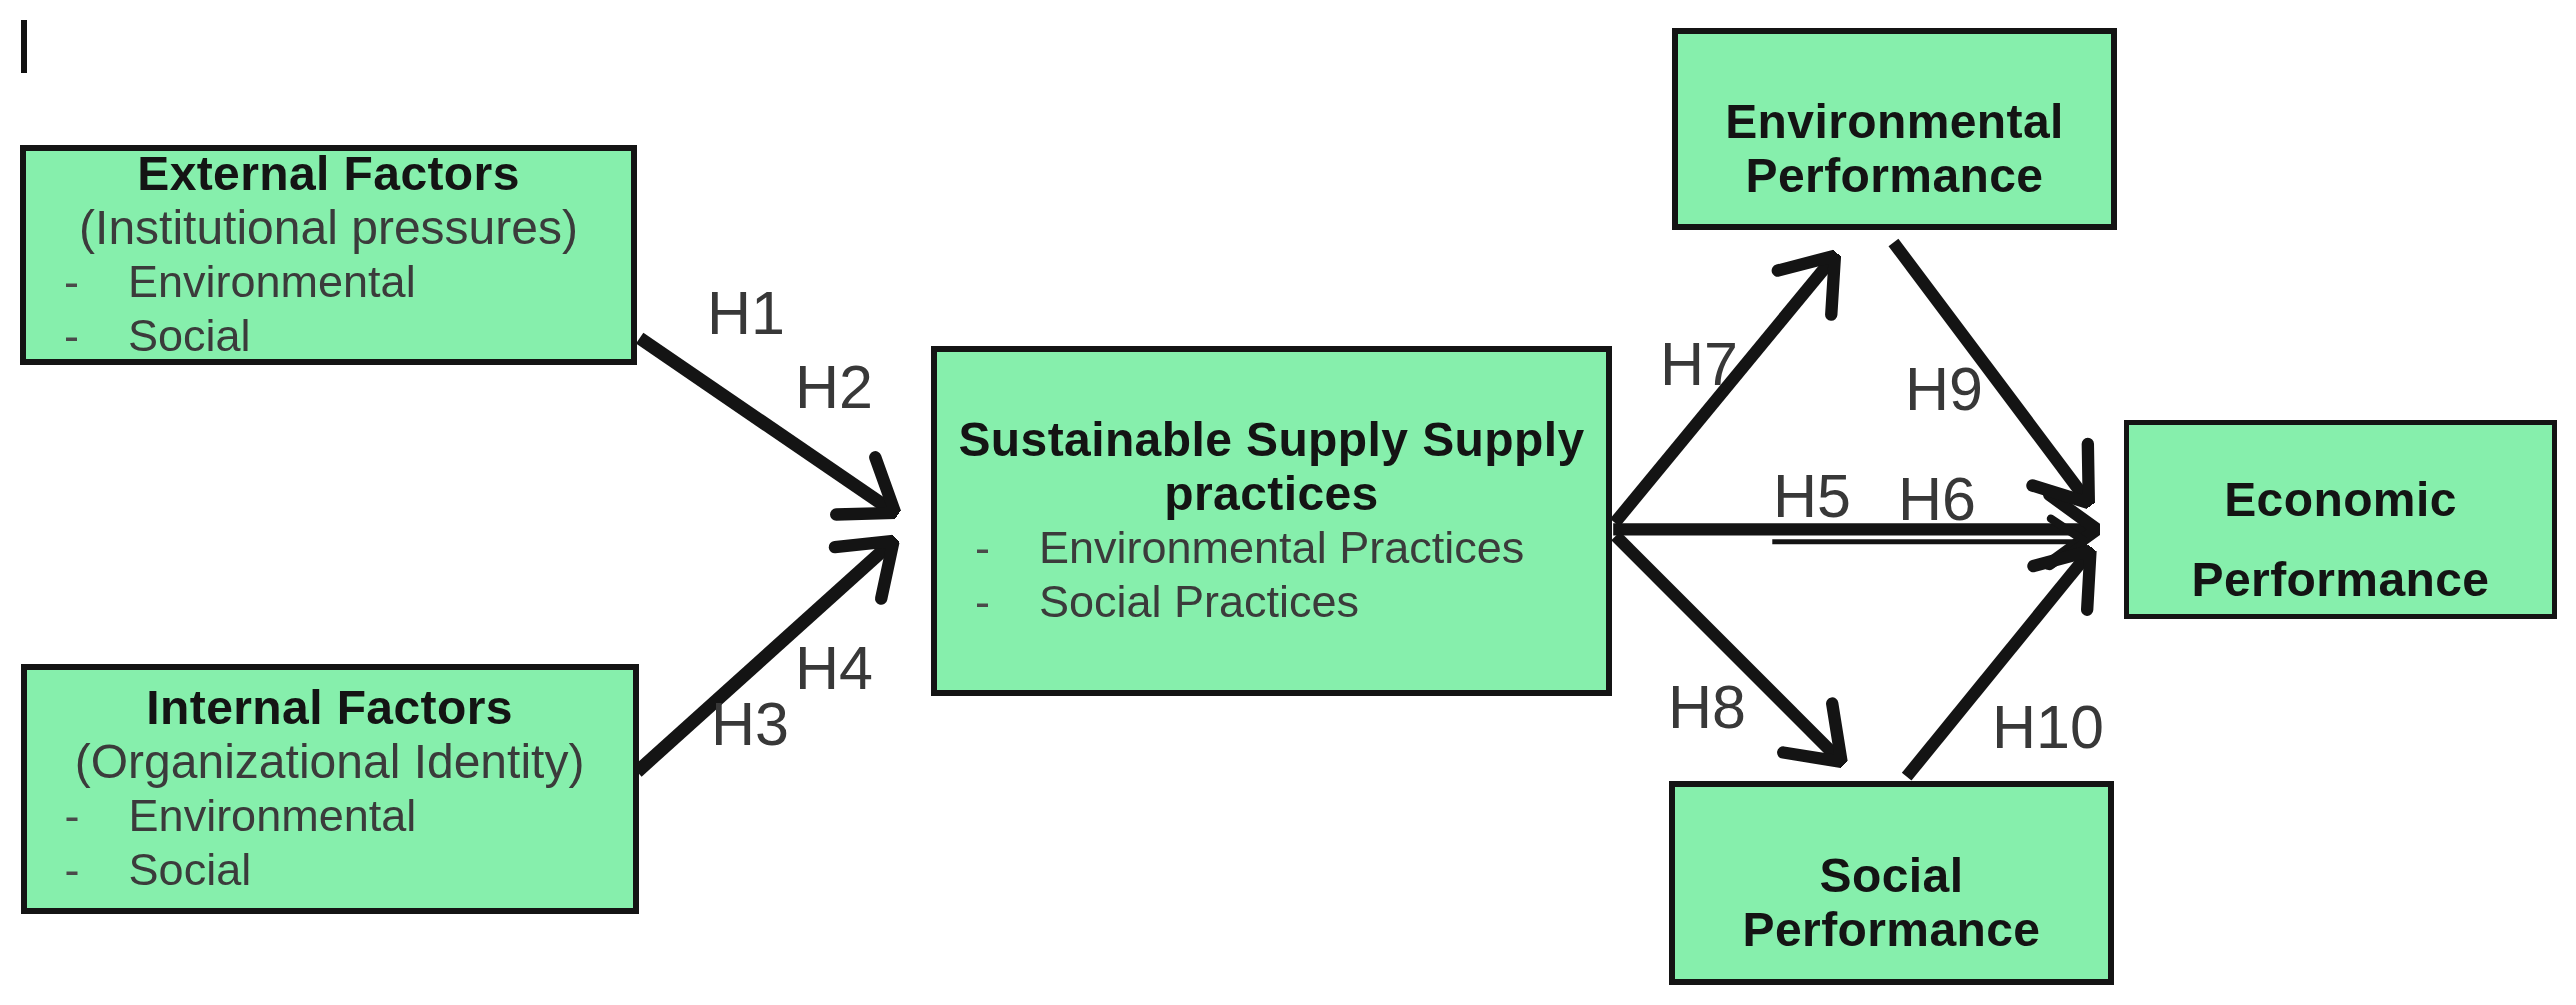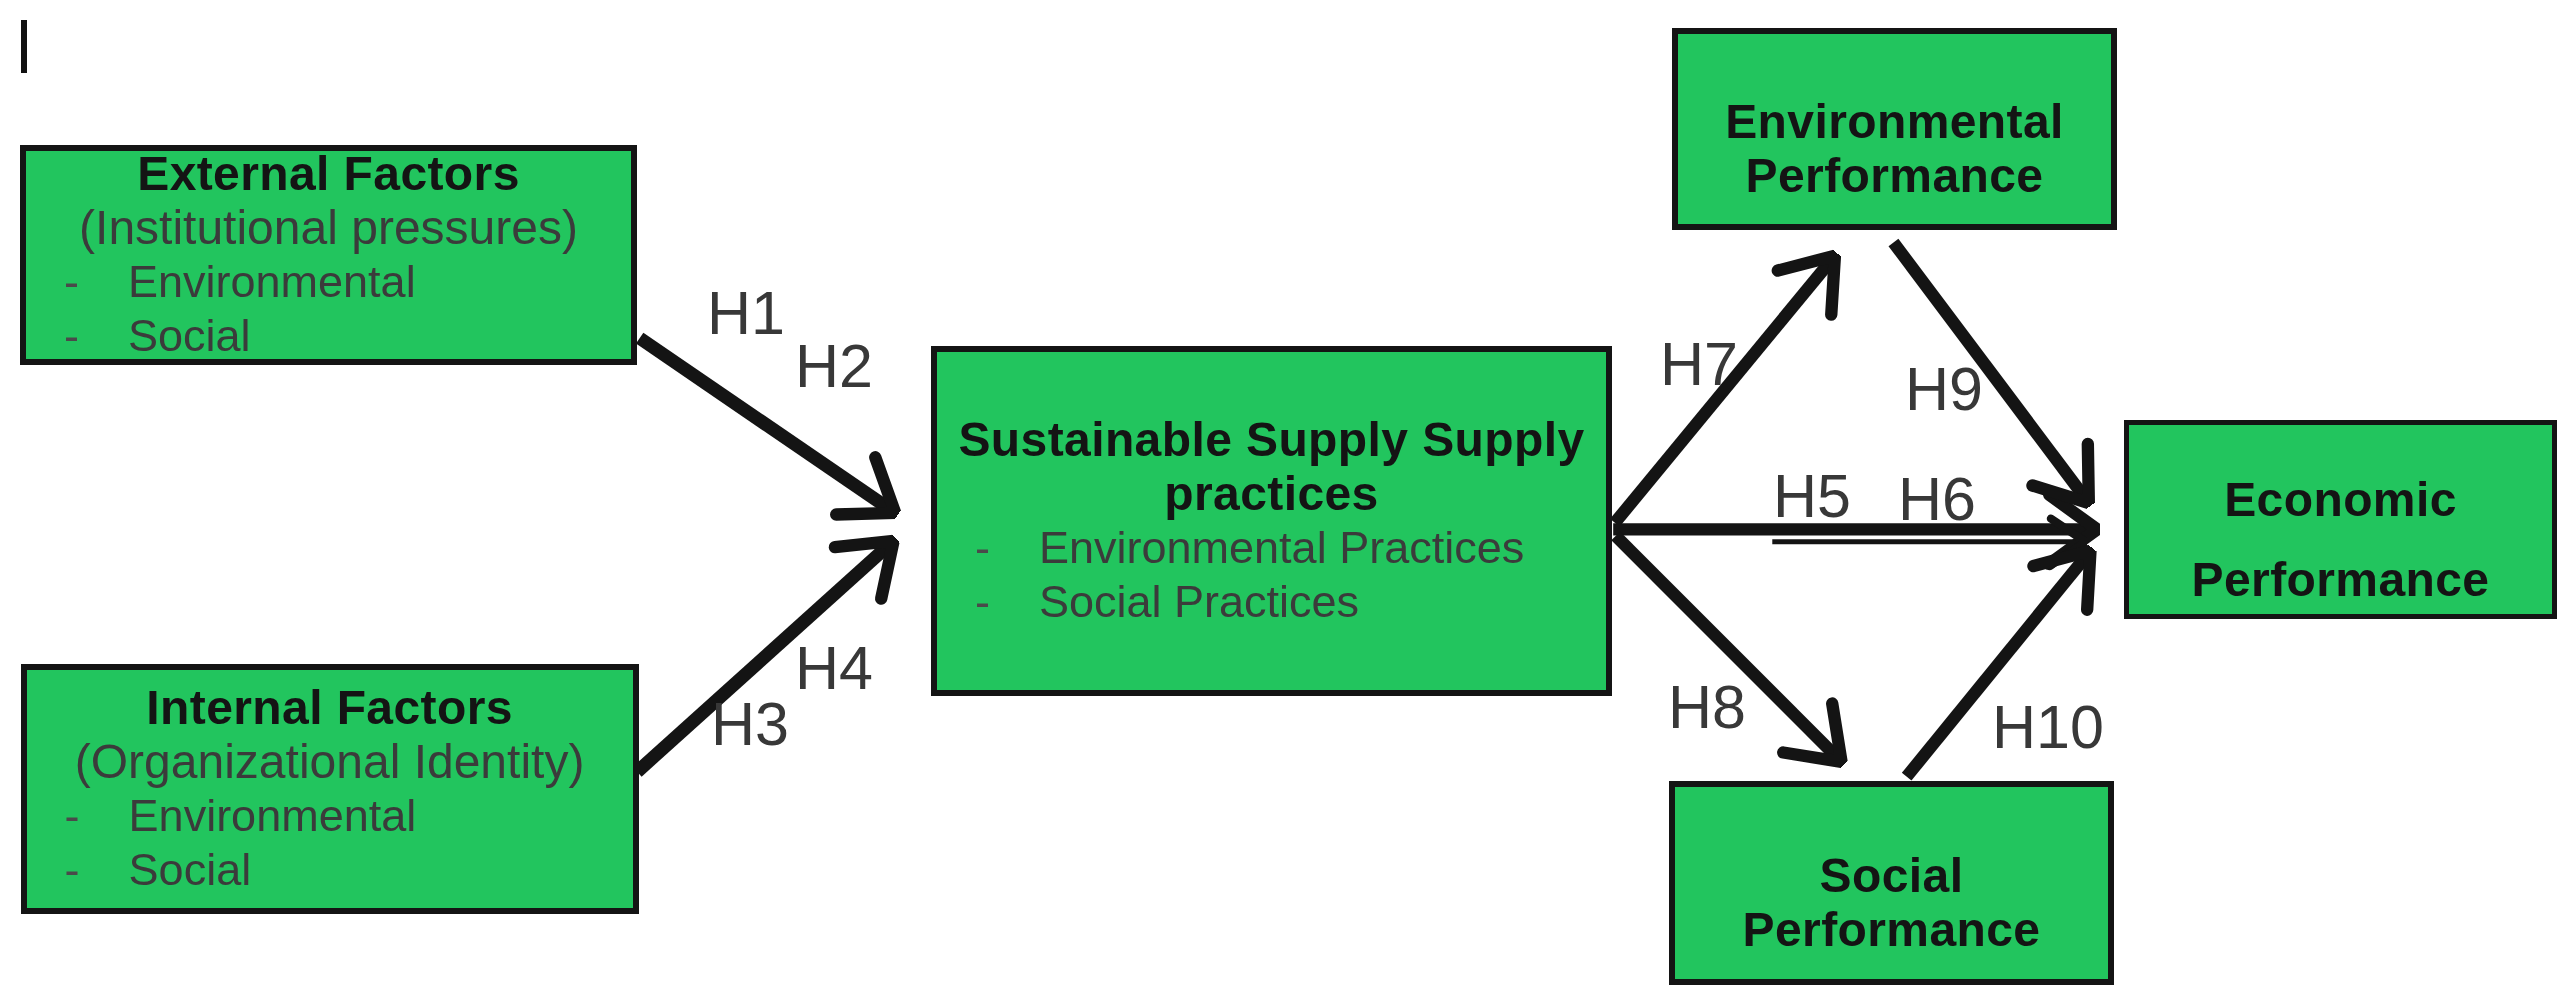--- a/index.html
+++ b/index.html
@@ -6,21 +6,21 @@
   .canvas{
     position:relative;
     width:2576px;height:1006px;
     background:#ffffff;
     font-family:"Liberation Sans", sans-serif;
     overflow:hidden;
   }
   .arrow-layer{position:absolute;left:0;top:0;width:2576px;height:1006px;}
   .node{
     position:absolute;
-    background:#22c55e;
+    background:#86efac;
     border:6.6px solid #141414;
     box-sizing:border-box;
     display:flex;flex-direction:column;
     align-items:center;justify-content:center;
     text-align:center;
   }
   .node .title{
     font-weight:700;font-size:48px;line-height:54px;
     color:#141414;letter-spacing:0.4px;white-space:nowrap;
   }
@@ -122,21 +122,21 @@
     <div class="title">Social</div>
     <div class="title">Performance</div>
   </div>
 
   <div class="node shift-down" style="left:2124px;top:420px;width:433px;height:199px;border-width:5.8px;gap:26px;">
     <div class="title">Economic</div>
     <div class="title">Performance</div>
   </div>
 
   <div class="hlabel" style="left:746px;top:313px;">H1</div>
-  <div class="hlabel" style="left:834px;top:366px;">H2</div>
+  <div class="hlabel" style="left:834px;top:387px;">H2</div>
   <div class="hlabel" style="left:750px;top:724px;">H3</div>
   <div class="hlabel" style="left:834px;top:668px;">H4</div>
   <div class="hlabel" style="left:1812px;top:496px;">H5</div>
   <div class="hlabel" style="left:1937px;top:499px;">H6</div>
   <div class="hlabel" style="left:1699px;top:364px;">H7</div>
   <div class="hlabel" style="left:1707px;top:707px;">H8</div>
   <div class="hlabel" style="left:1944px;top:361px;margin-top:28px;">H9</div>
   <div class="hlabel" style="left:2048px;top:727px;">H10</div>
 
 </div>

